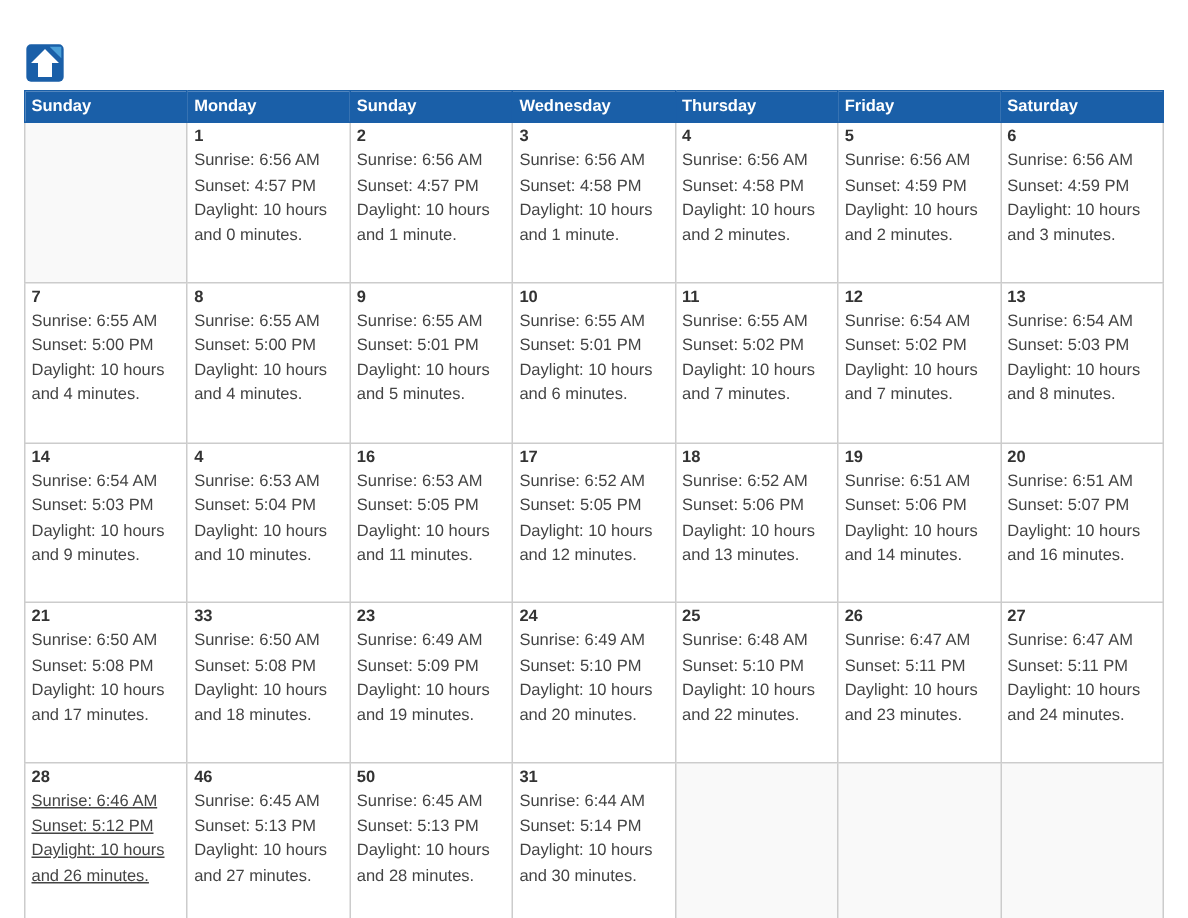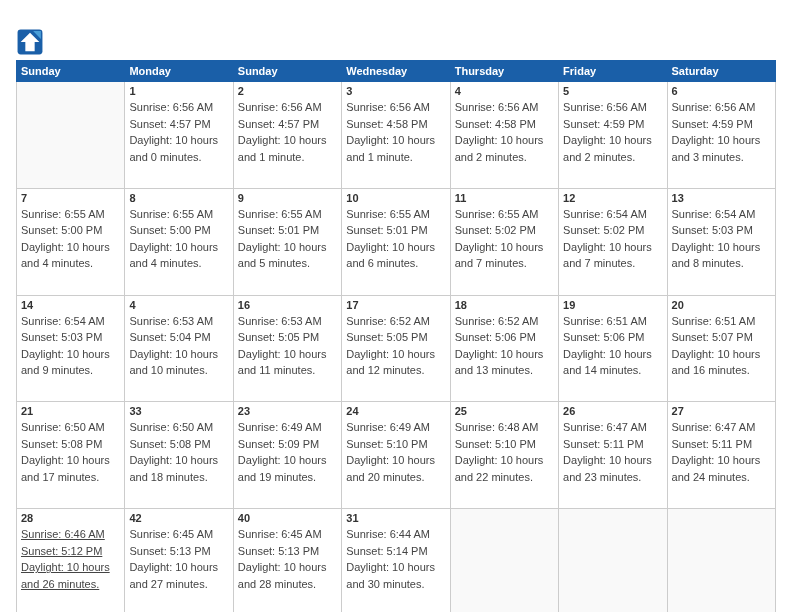--- a/index.html
+++ b/index.html
@@ -331,28 +331,28 @@
         </tr>
         <tr>
           <td>
             <span class="day-num">28</span>
             <div class="day-info" style="white-space: pre-line; text-decoration: underline;">Sunrise: 6:46 AM
 Sunset: 5:12 PM
 Daylight: 10 hours
 and 26 minutes.</div>
           </td>
           <td>
-            <span class="day-num">42</span>
+            <span class="day-num">46</span>
             <div class="day-info" style="white-space: pre-line;">Sunrise: 6:45 AM
 Sunset: 5:13 PM
 Daylight: 10 hours
 and 27 minutes.</div>
           </td>
           <td>
-            <span class="day-num">40</span>
+            <span class="day-num">50</span>
             <div class="day-info" style="white-space: pre-line;">Sunrise: 6:45 AM
 Sunset: 5:13 PM
 Daylight: 10 hours
 and 28 minutes.</div>
           </td>
           <td>
             <span class="day-num">31</span>
             <div class="day-info" style="white-space: pre-line;">Sunrise: 6:44 AM
 Sunset: 5:14 PM
 Daylight: 10 hours

